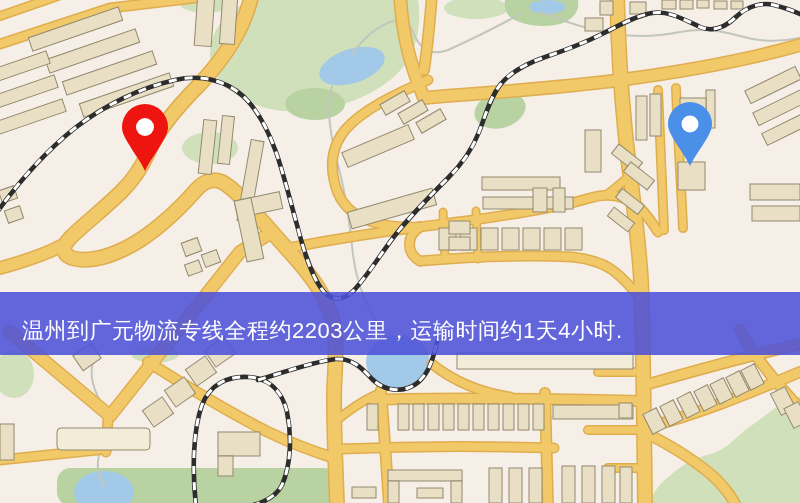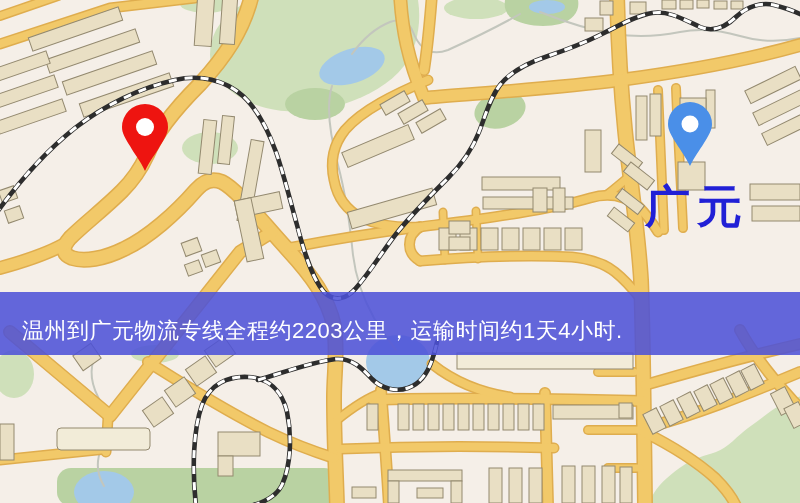--- a/index.html
+++ b/index.html
@@ -259,21 +259,20 @@
     <g id="rails">
       <path class="rail" d="M-5,215 C20,180 45,152 75,128 C105,105 140,88 175,80 C200,74 225,80 243,96 C258,110 268,130 276,152 C284,175 290,200 297,225 C304,252 312,278 324,292 C334,302 346,300 356,288 C370,272 382,252 396,234 C412,214 430,196 448,178 C462,164 472,150 479,132 C486,114 490,98 500,85 C512,70 530,62 548,56 C566,50 586,42 602,34 C618,26 635,16 652,13 C668,10 685,20 700,27 C712,32 725,28 737,16 C748,6 762,2 774,5 C786,8 794,11 802,15"></path>
         <path class="rail-dash" d="M-5,215 C20,180 45,152 75,128 C105,105 140,88 175,80 C200,74 225,80 243,96 C258,110 268,130 276,152 C284,175 290,200 297,225 C304,252 312,278 324,292 C334,302 346,300 356,288 C370,272 382,252 396,234 C412,214 430,196 448,178 C462,164 472,150 479,132 C486,114 490,98 500,85 C512,70 530,62 548,56 C566,50 586,42 602,34 C618,26 635,16 652,13 C668,10 685,20 700,27 C712,32 725,28 737,16 C748,6 762,2 774,5 C786,8 794,11 802,15"></path>
       <path class="rail" d="M196,506 C192,470 193,430 202,405 C210,384 228,376 248,377 C268,378 282,390 287,412 C292,436 291,465 282,485 C276,497 262,503 250,506"></path>
         <path class="rail-dash" d="M196,506 C192,470 193,430 202,405 C210,384 228,376 248,377 C268,378 282,390 287,412 C292,436 291,465 282,485 C276,497 262,503 250,506"></path>
       <path class="rail" d="M258,380 C285,372 312,362 336,359 C352,358 362,368 372,379 C382,389 396,392 408,388 C420,384 428,372 432,360 C435,352 436,346 437,342"></path>
         <path class="rail-dash" d="M258,380 C285,372 312,362 336,359 C352,358 362,368 372,379 C382,389 396,392 408,388 C420,384 428,372 432,360 C435,352 436,346 437,342"></path>
     </g>
   </svg>
 
-  <div class="map-label label-dest">广元</div>
 
   <div class="pin pin-origin" style="left:119px;top:99px;">
     <svg width="52" height="76" viewBox="-26 -72 52 76">
       <path d="M0,0 C-5,-11 -10,-16 -15,-25 C-20,-33 -23,-38 -23,-44 A23,23 0 1 1 23,-44 C23,-38 20,-33 15,-25 C10,-16 5,-11 0,0 Z"></path>
       <circle cx="0" cy="-44" r="9" fill="#ffffff"></circle>
     </svg>
   </div>
 
   <div class="pin pin-dest" style="left:666px;top:98px;">
     <svg width="48" height="72" viewBox="-24 -68 48 72">

